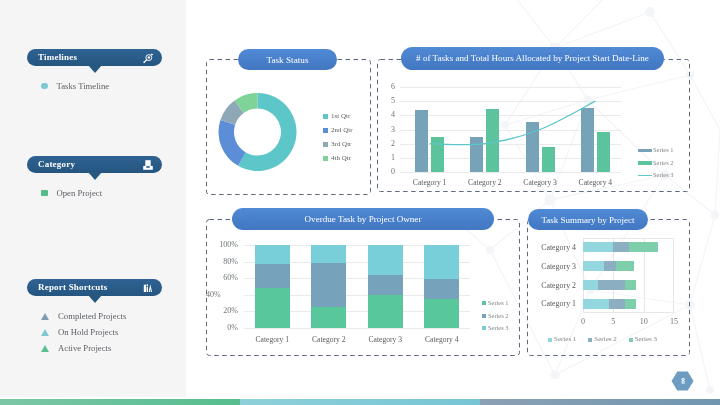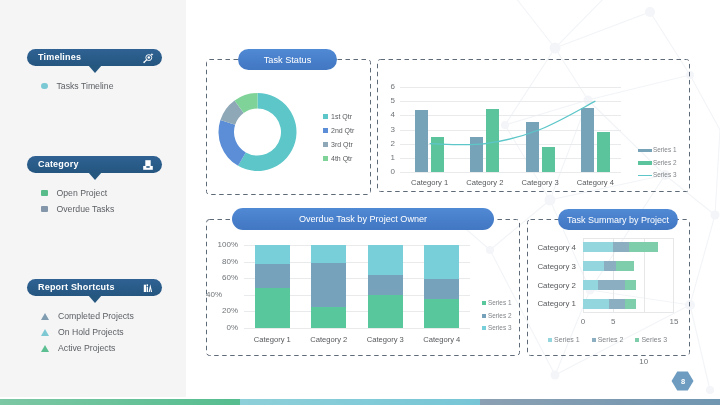--- a/index.html
+++ b/index.html
@@ -1,17 +1,17 @@
 <!DOCTYPE html>
 <html><head>
 <meta charset="utf-8">
 <style>
 html,body{margin:0;padding:0;background:#fff;}
 body{width:720px;height:405px;overflow:hidden;font-family:"Liberation Sans",sans-serif;-webkit-font-smoothing:antialiased;}
-#page{position:relative;width:720px;height:405px;background:#ffffff;overflow:hidden;}
+#page{position:relative;width:720px;height:405px;background:#ffffff;overflow:hidden;font-family:Liberation Serif, serif;}
 #bgnet{position:absolute;right:0;top:0;width:260px;height:405px;pointer-events:none;}
 #sidebar{position:absolute;left:0;top:0;width:186px;height:397px;background:#f5f5f6;}
 
 
 .sb-sec{position:absolute;left:27px;width:135px;}
 .sb-pill{position:relative;height:17px;border-radius:9px;background:#2d5f8f;
   background:linear-gradient(180deg,#2f6293 0%,#255680 100%);
   display:flex;align-items:center;justify-content:space-between;padding:0 8px 0 11px;box-sizing:border-box;}
   .sb-pill-title{color:#ffffff;font-size:9px;font-weight:bold;letter-spacing:.2px;line-height:1;}
 .sb-notch{position:absolute;left:50%;margin-left:-7px;top:16px;width:0;height:0;
@@ -113,24 +113,20 @@
         <rect x="8.8" y="14.6" width="6.4" height="2.7" fill="#28588080"></rect>
         <rect x="8.8" y="14.6" width="6.4" height="2.7" fill="#25557e"></rect>
       </svg>
       <div class="sb-notch"></div>
     </div>
     <div class="sb-items">
       <div class="sb-item">
         <span class="sb-mark square" style="background:#57bc8a"></span>
         <span class="sb-label">Open Project</span>
       </div>
-      <div class="sb-item">
-        <span class="sb-mark square" style="background:#8496a9"></span>
-        <span class="sb-label">Overdue Tasks</span>
-      </div>
     </div>
   </div>
 
   <div class="sb-sec" style="top:279px;">
     <div class="sb-pill">
       <span class="sb-pill-title">Report Shortcuts</span>
       <svg class="sb-icon" viewBox="0 0 24 24" fill="#ffffff">
         <rect x="3.6" y="5.4" width="4.4" height="14.6"></rect>
         <rect x="9.2" y="9.6" width="2.8" height="10.4"></rect>
         <rect x="9.2" y="4.6" width="2.8" height="3.6"></rect>
@@ -185,20 +181,23 @@
         <div class="leg-sw" style="width:5px;height:5px;background:#7fd398;margin-right:3px;"></div>
         <div class="leg-tx" style="font-size:7px;color:#595c5f;">4th Qtr</div>
       </div>
     </div>
 
   <div class="card" style="left:377px;top:59px;width:313px;height:133px;">
       <svg width="313" height="133" viewBox="0 0 313 133">
         <rect x="0.5" y="0.5" width="312" height="132" rx="3" ry="3" fill="none" stroke="#5e6a78" stroke-width="1" stroke-dasharray="4.5 3.5"></rect>
       </svg>
     </div>
+  <div class="card-title" style="left:401px;top:47px;width:263px;height:23px;border-radius:12px;font-size:9.1px;line-height:10.5px;padding:0 13.2px;">
+    <span># of Tasks and Total Hours Allocated by Project Start Date-Line</span>
+  </div>
   <div id="chart2" style="position:absolute;left:377px;top:59px;width:313px;height:133px;">
       <div class="gridline" style="left:23px;top:113.0px;width:221px;"></div>
       <div class="tick" style="left:0;top:109.0px;width:18px;text-align:right;">0</div>
       <div class="gridline" style="left:23px;top:98.8px;width:221px;"></div>
       <div class="tick" style="left:0;top:94.8px;width:18px;text-align:right;">1</div>
       <div class="gridline" style="left:23px;top:84.7px;width:221px;"></div>
       <div class="tick" style="left:0;top:80.7px;width:18px;text-align:right;">2</div>
       <div class="gridline" style="left:23px;top:70.5px;width:221px;"></div>
       <div class="tick" style="left:0;top:66.5px;width:18px;text-align:right;">3</div>
       <div class="gridline" style="left:23px;top:56.3px;width:221px;"></div>
@@ -289,30 +288,30 @@
           <div class="leg-tx">Series 3</div>
         </div>
       </div>
     </div>
 
   <div class="card" style="left:527px;top:219px;width:163px;height:137px;">
       <svg width="163" height="137" viewBox="0 0 163 137">
         <rect x="0.5" y="0.5" width="162" height="136" rx="3" ry="3" fill="none" stroke="#5e6a78" stroke-width="1" stroke-dasharray="4.5 3.5"></rect>
       </svg>
     </div>
-  <div class="card-title" style="left:558px;top:209px;width:120px;height:21px;font-size:9px;padding:0 6px;">
+  <div class="card-title" style="left:528px;top:209px;width:120px;height:21px;font-size:9px;padding:0 6px;">
     <span>Task Summary by Project</span>
   </div>
   <div id="chart4" style="position:absolute;left:527px;top:230px;width:163px;height:126px;">
       <div style="position:absolute;left:56px;top:8px;width:91px;height:75px;border:1px solid #e6e7e9;box-sizing:border-box;"></div>
       <div class="tick" style="left:46.0px;top:88px;width:20px;text-align:center;">0</div>
       <div style="position:absolute;left:86.3px;top:8px;width:1px;height:75px;background:#e6e7e9;"></div>
       <div class="tick" style="left:76.3px;top:88px;width:20px;text-align:center;">5</div>
       <div style="position:absolute;left:116.7px;top:8px;width:1px;height:75px;background:#e6e7e9;"></div>
-      <div class="tick" style="left:106.7px;top:88px;width:20px;text-align:center;margin-top:40px;">10</div>
+      <div class="tick" style="left:106.7px;top:88px;width:20px;text-align:center;">10</div>
       <div class="tick" style="left:137.0px;top:88px;width:20px;text-align:center;">15</div>
       <div class="bar" style="left:56.00px;top:68.6px;width:26.49px;height:10px;background:#93d6de;"></div>
       <div class="bar" style="left:82.09px;top:68.6px;width:15.87px;height:10px;background:#8bafc0;"></div>
       <div class="bar" style="left:97.56px;top:68.6px;width:11.53px;height:10px;background:#7ecdab;"></div>
       <div class="catlab" style="left:-2px;top:70.4px;width:51px;text-align:right;font-size:7.9px;">Category 1</div>
       <div class="bar" style="left:56.00px;top:49.9px;width:15.57px;height:10px;background:#93d6de;"></div>
       <div class="bar" style="left:71.17px;top:49.9px;width:26.79px;height:10px;background:#8bafc0;"></div>
       <div class="bar" style="left:97.56px;top:49.9px;width:11.53px;height:10px;background:#7ecdab;"></div>
       <div class="catlab" style="left:-2px;top:51.7px;width:51px;text-align:right;font-size:7.9px;">Category 2</div>
       <div class="bar" style="left:56.00px;top:31.1px;width:21.63px;height:10px;background:#93d6de;"></div>

